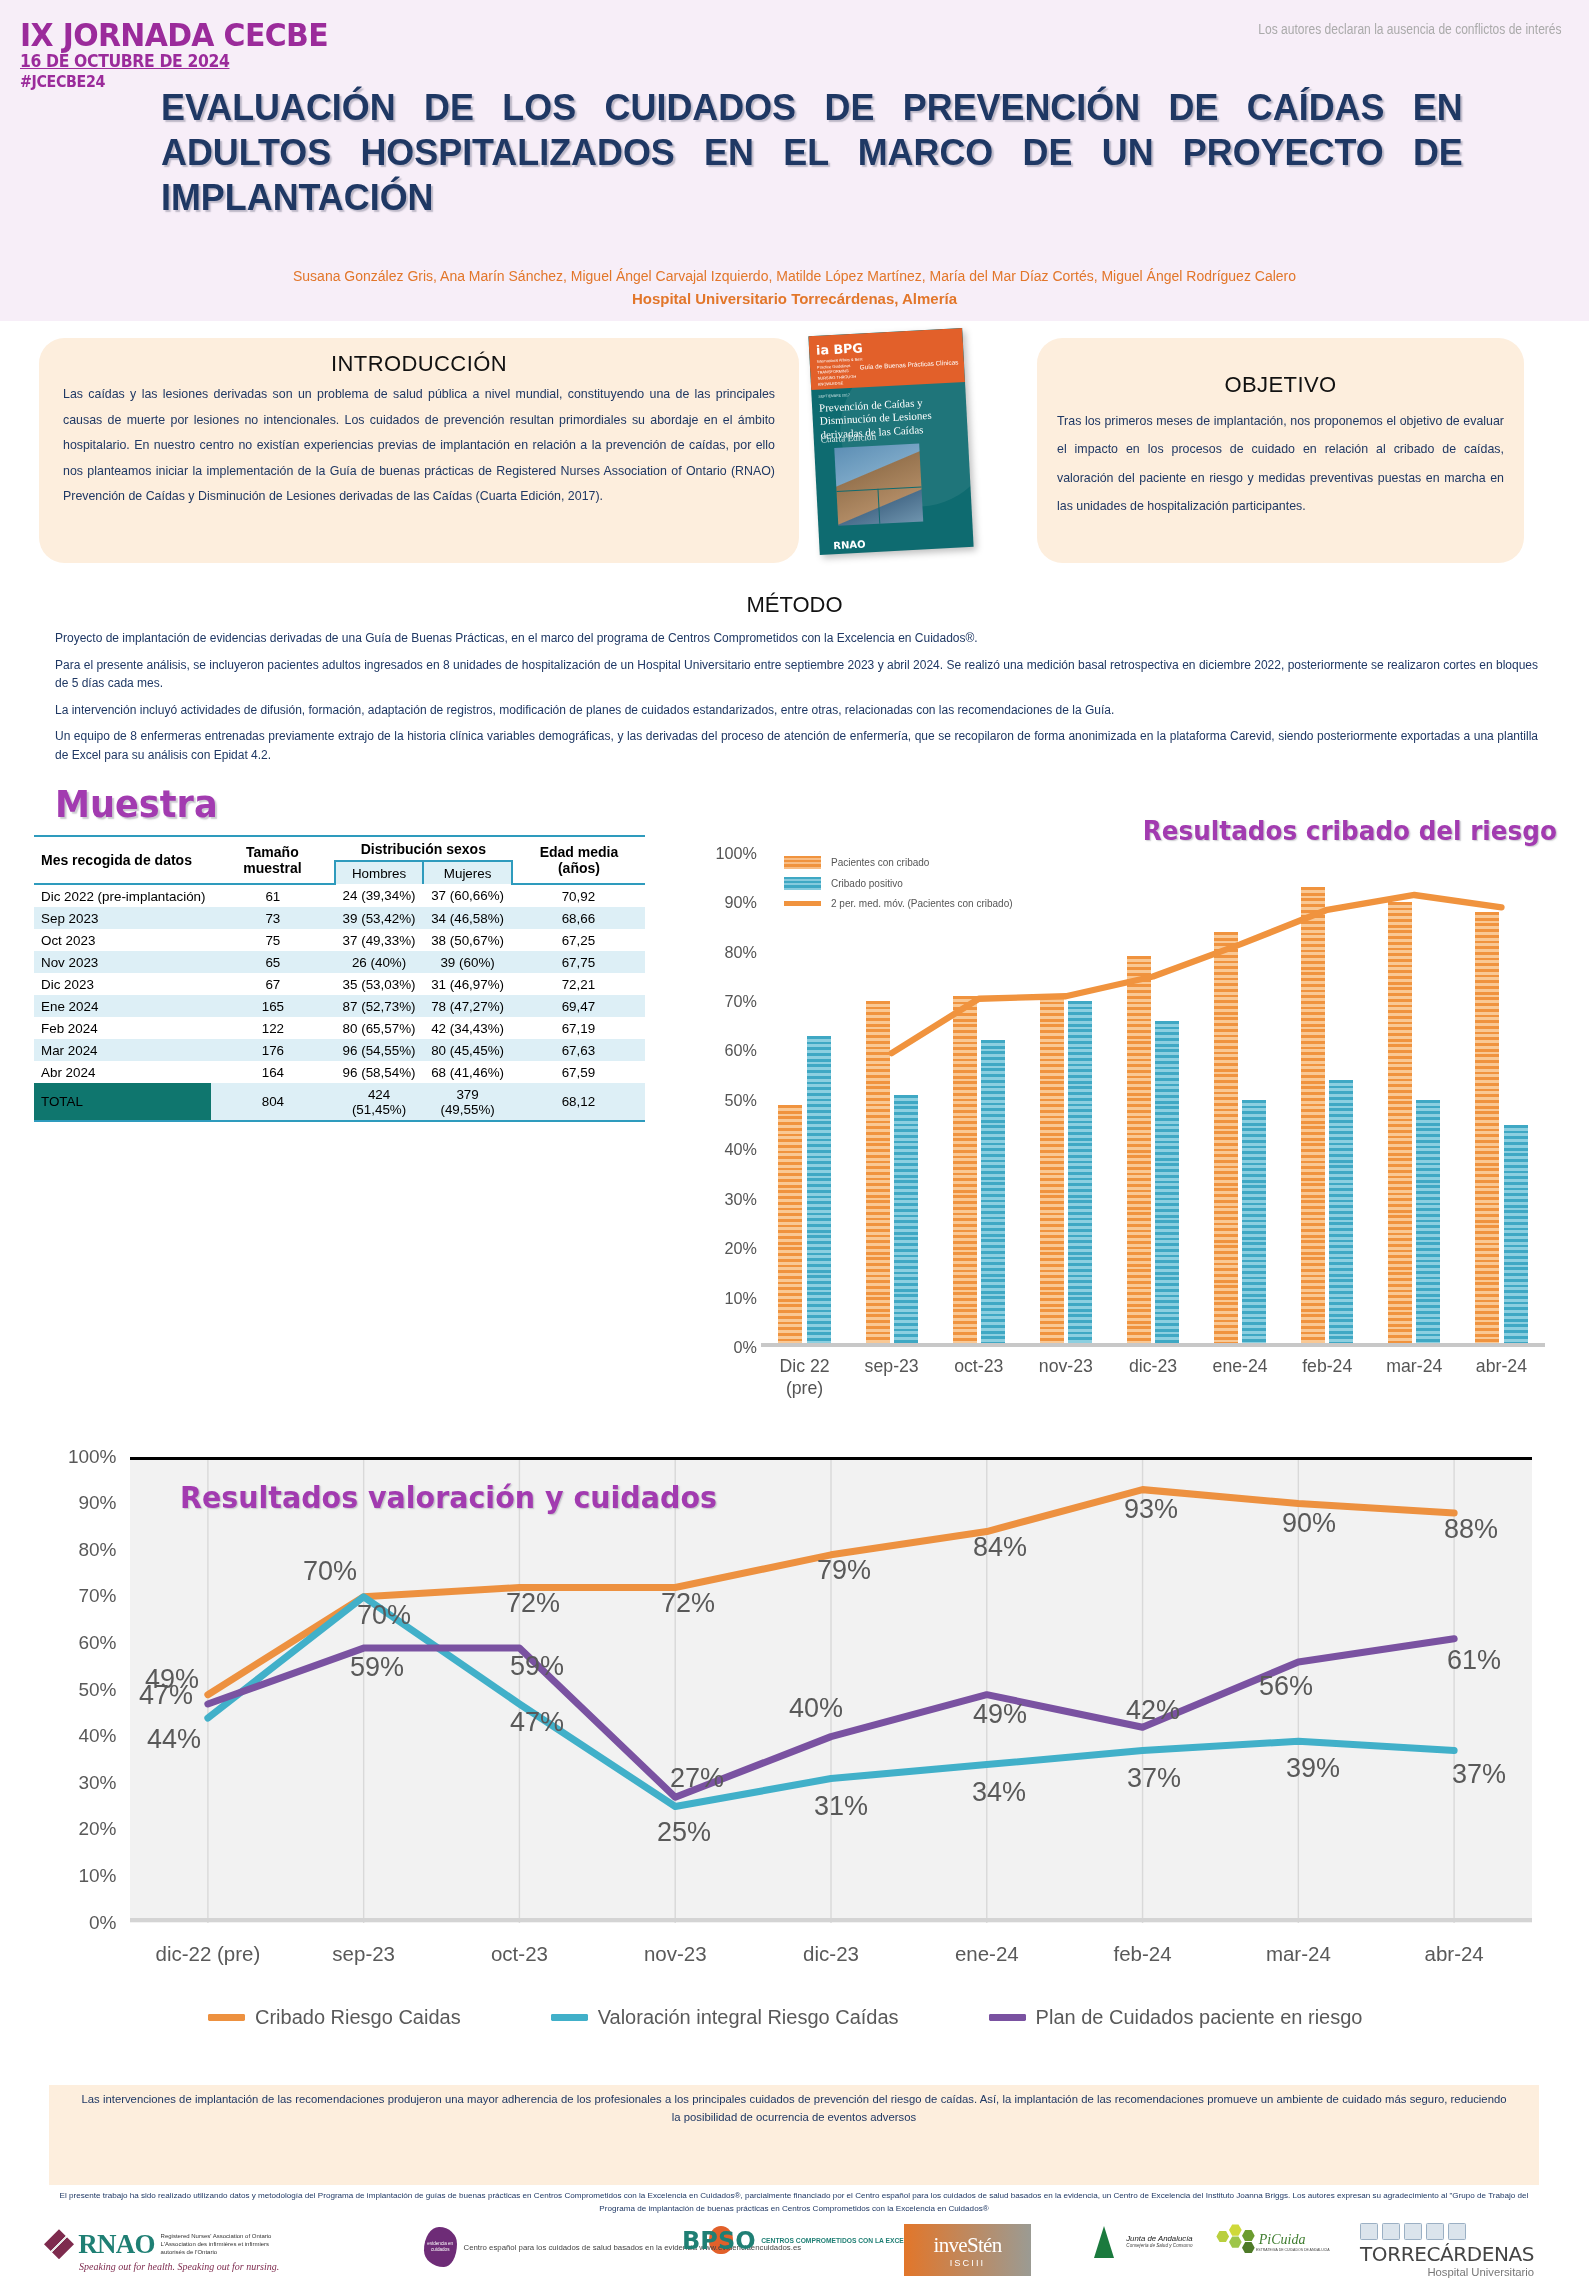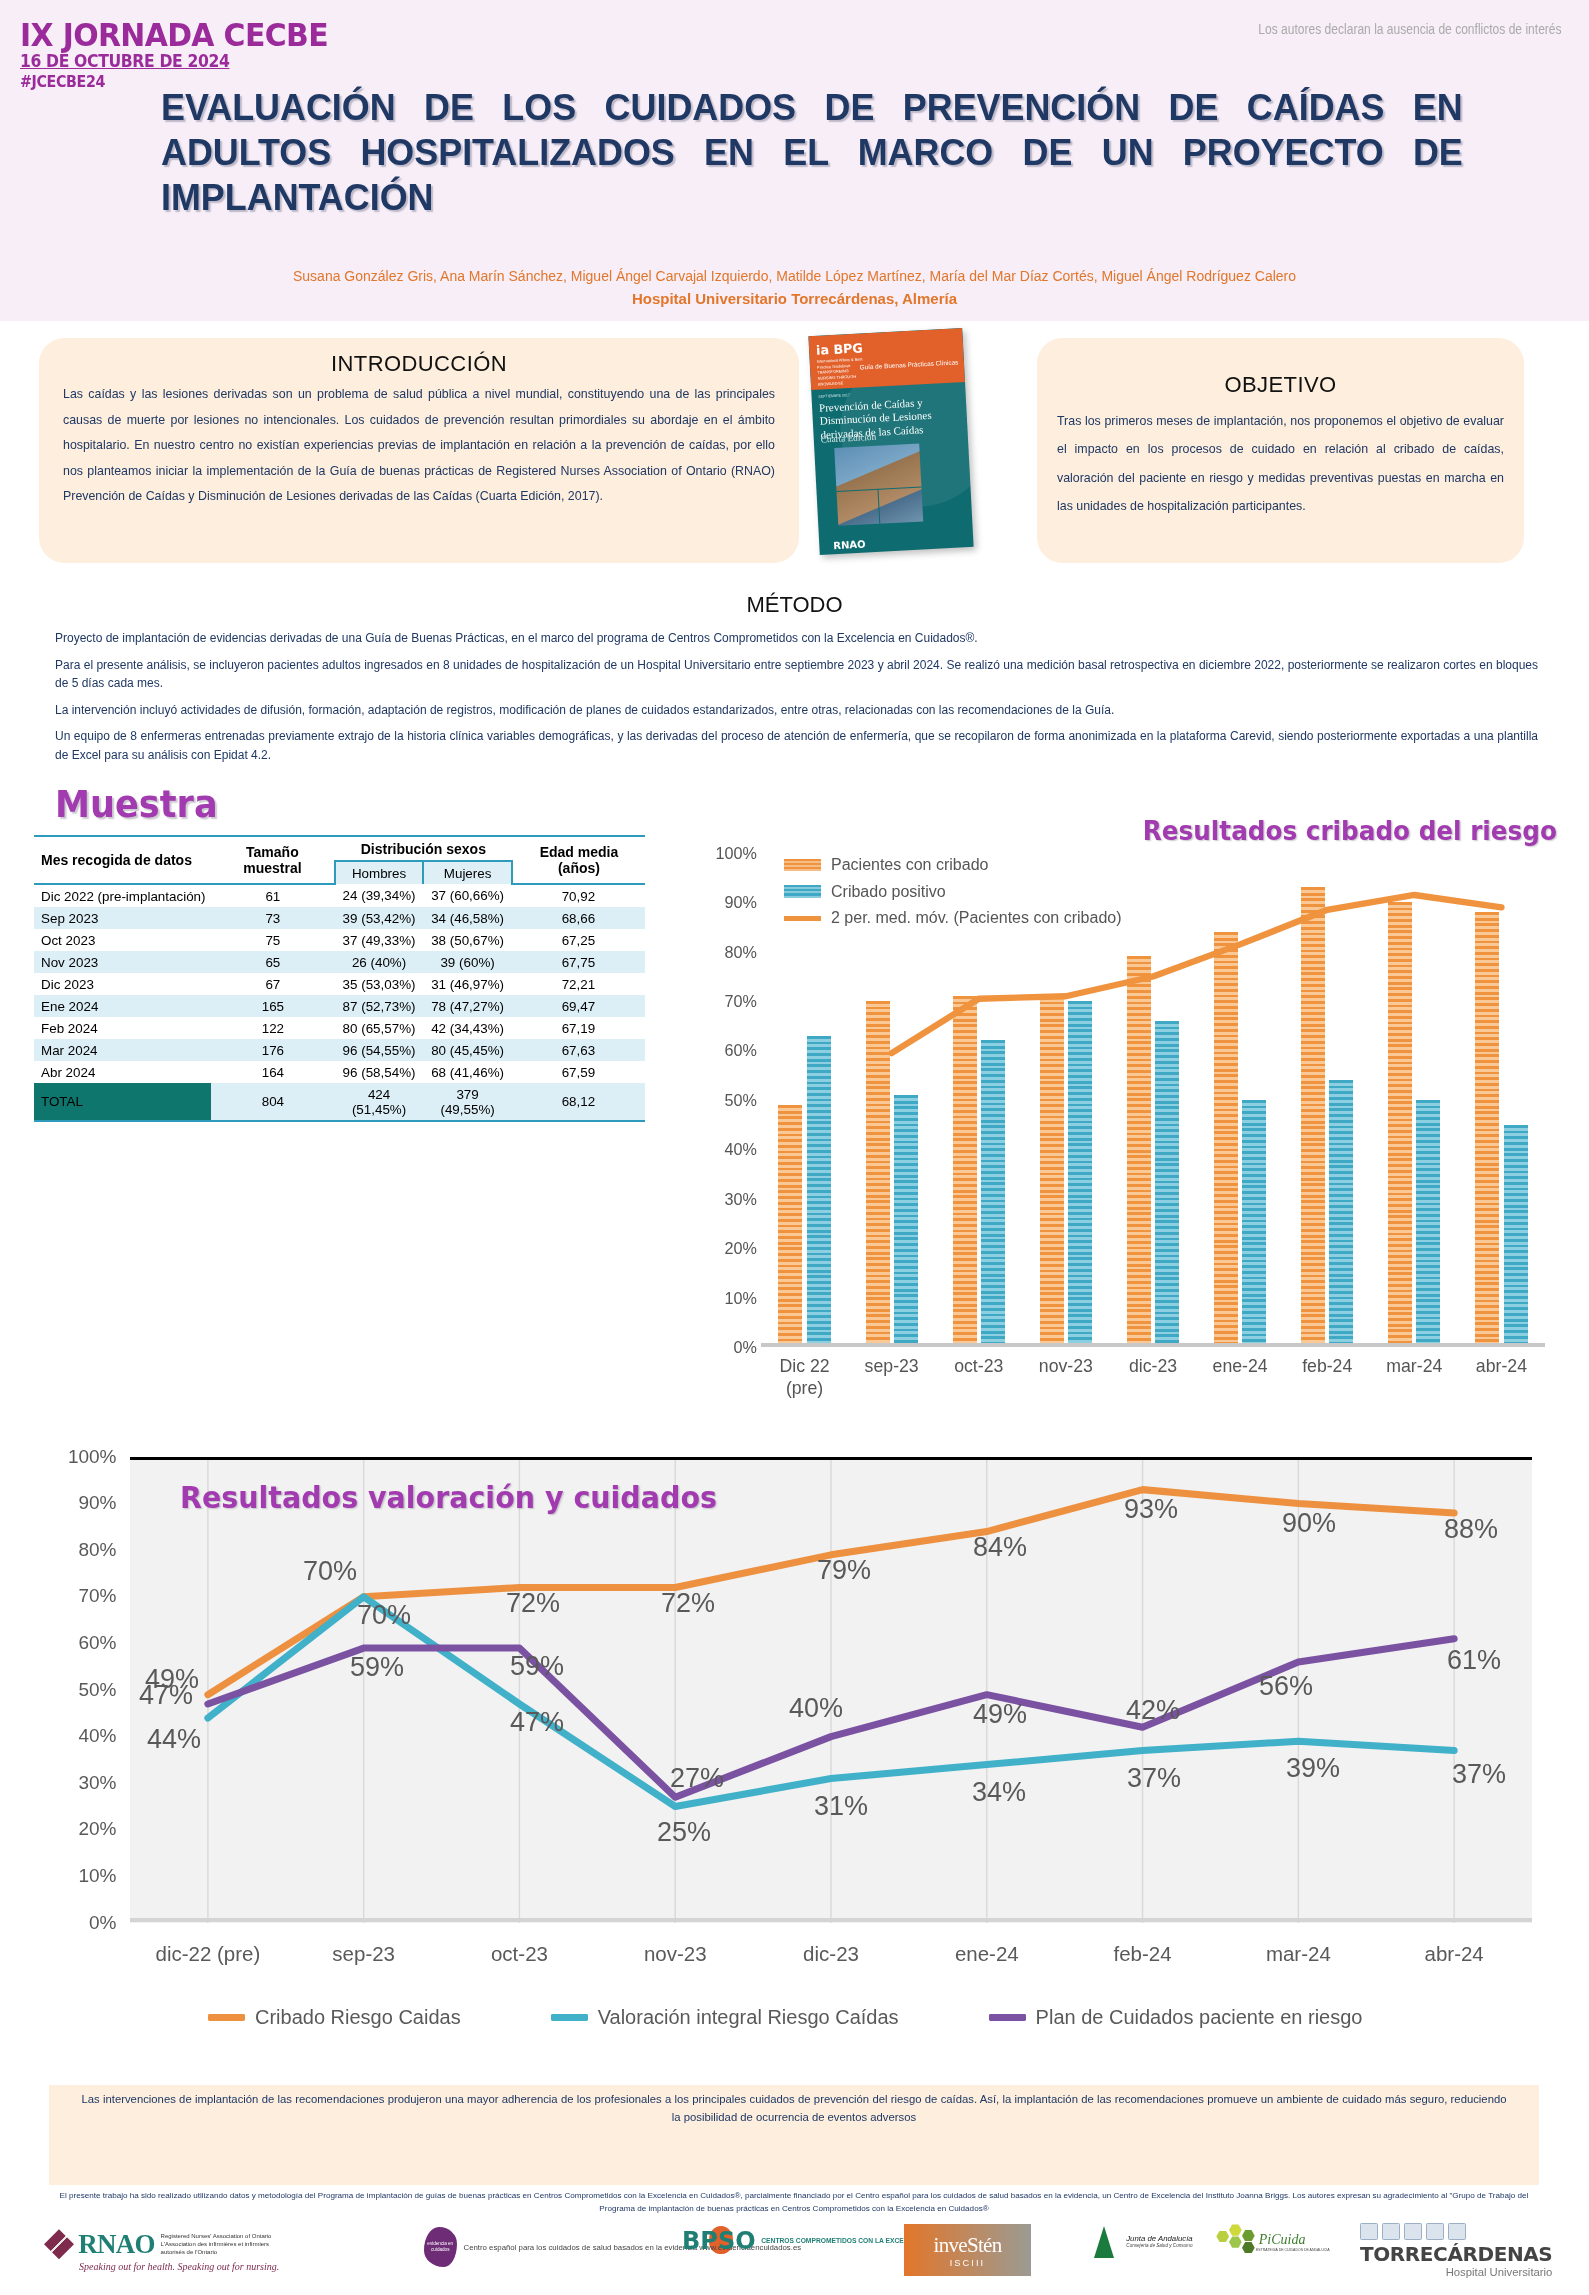--- a/index.html
+++ b/index.html
@@ -144,21 +144,21 @@
 
   
   .barchart-wrap { position: absolute; left: 678px; top: 816px; width: 886px; height: 614px; }
   .bc-title {
     position: absolute; right: 7px; top: 0;
     font-family: "DejaVu Sans", sans-serif; font-weight: bold;
     font-size: 26px; color: #a23bb0;
     text-shadow: 1.4px 1.4px 1.4px rgba(150,150,160,0.5);
     transform: scaleX(0.95); transform-origin: right center;
   }
-  .bc-legend { position: absolute; left: 106px; top: 40px; font-size: 16px; color: #555; }
+  .bc-legend { position: absolute; left: 106px; top: 40px; font-size: 10px; color: #555; }
   .bc-legend .row { display: flex; align-items: center; margin-bottom: 8.5px; }
   .bc-legend .sw { width: 37px; height: 12.7px; margin-right: 10px; }
   .bc-legend .sw.orange { background: repeating-linear-gradient(#f0933e 0 2.1px,#f8bd85 2.1px 4.2px); }
   .bc-legend .sw.blue   { background: repeating-linear-gradient(#3fa8c4 0 2.1px,#86cadd 2.1px 4.2px); }
   .bc-legend .sw.line   { height: 5px; background: #f0933e; }
 
   .bc-plot { position: absolute; left: 83px; top: 37px; width: 784px; height: 494px; }
   .bc-axis-lbl {
     position: absolute; right: 807px; font-size: 16.2px; color: #555;
     width: 78px; text-align: right; transform: translateY(-50%);
@@ -244,21 +244,21 @@
 
   .picuida { left: 1215px; top: 1.4px; }
   .hex-wrap { width:41px; height:35px; position:relative; }
   .hex { position:absolute; width:12.7px; height:11.3px; clip-path:polygon(25% 0,75% 0,100% 50%,75% 100%,25% 100%,0 50%); }
   .picuida-txt { margin-left:2.8px; font-family:"Liberation Serif",serif; font-style:italic; font-size:14px; color:#3f7d2f; }
   .picuida-sub { font-size:3.5px; color:#444; }
 
   .torre { left: 1360px; top: 0px; }
   .torre-icons { display:flex; gap:3.5px; margin-bottom:2.1px; }
   .torre-ic { width:18.4px; height:17px; background:#dbe4ec; border:0.7px solid #9bb0c4; border-radius:1.4px; }
-  .torre-name { font-family:"DejaVu Sans",sans-serif; font-weight:bold; font-size:20px; color:#444; letter-spacing:-0.4px; }
+  .torre-name { font-family:"DejaVu Sans",sans-serif; font-weight:normal; font-size:20px; color:#444; letter-spacing:-0.4px; }
   .torre-sub { font-size:11.3px; color:#777; text-align:right; }
 </style>
 </head>
 <body>
 
 <div class="header">
   <div class="jornada-title">IX JORNADA CECBE</div>
   <div class="jornada-date">16 DE OCTUBRE DE 2024</div>
   <div class="jornada-hash">#JCECBE24</div>
   <div class="conflict-note">Los autores declaran la ausencia de conflictos de interés</div>

